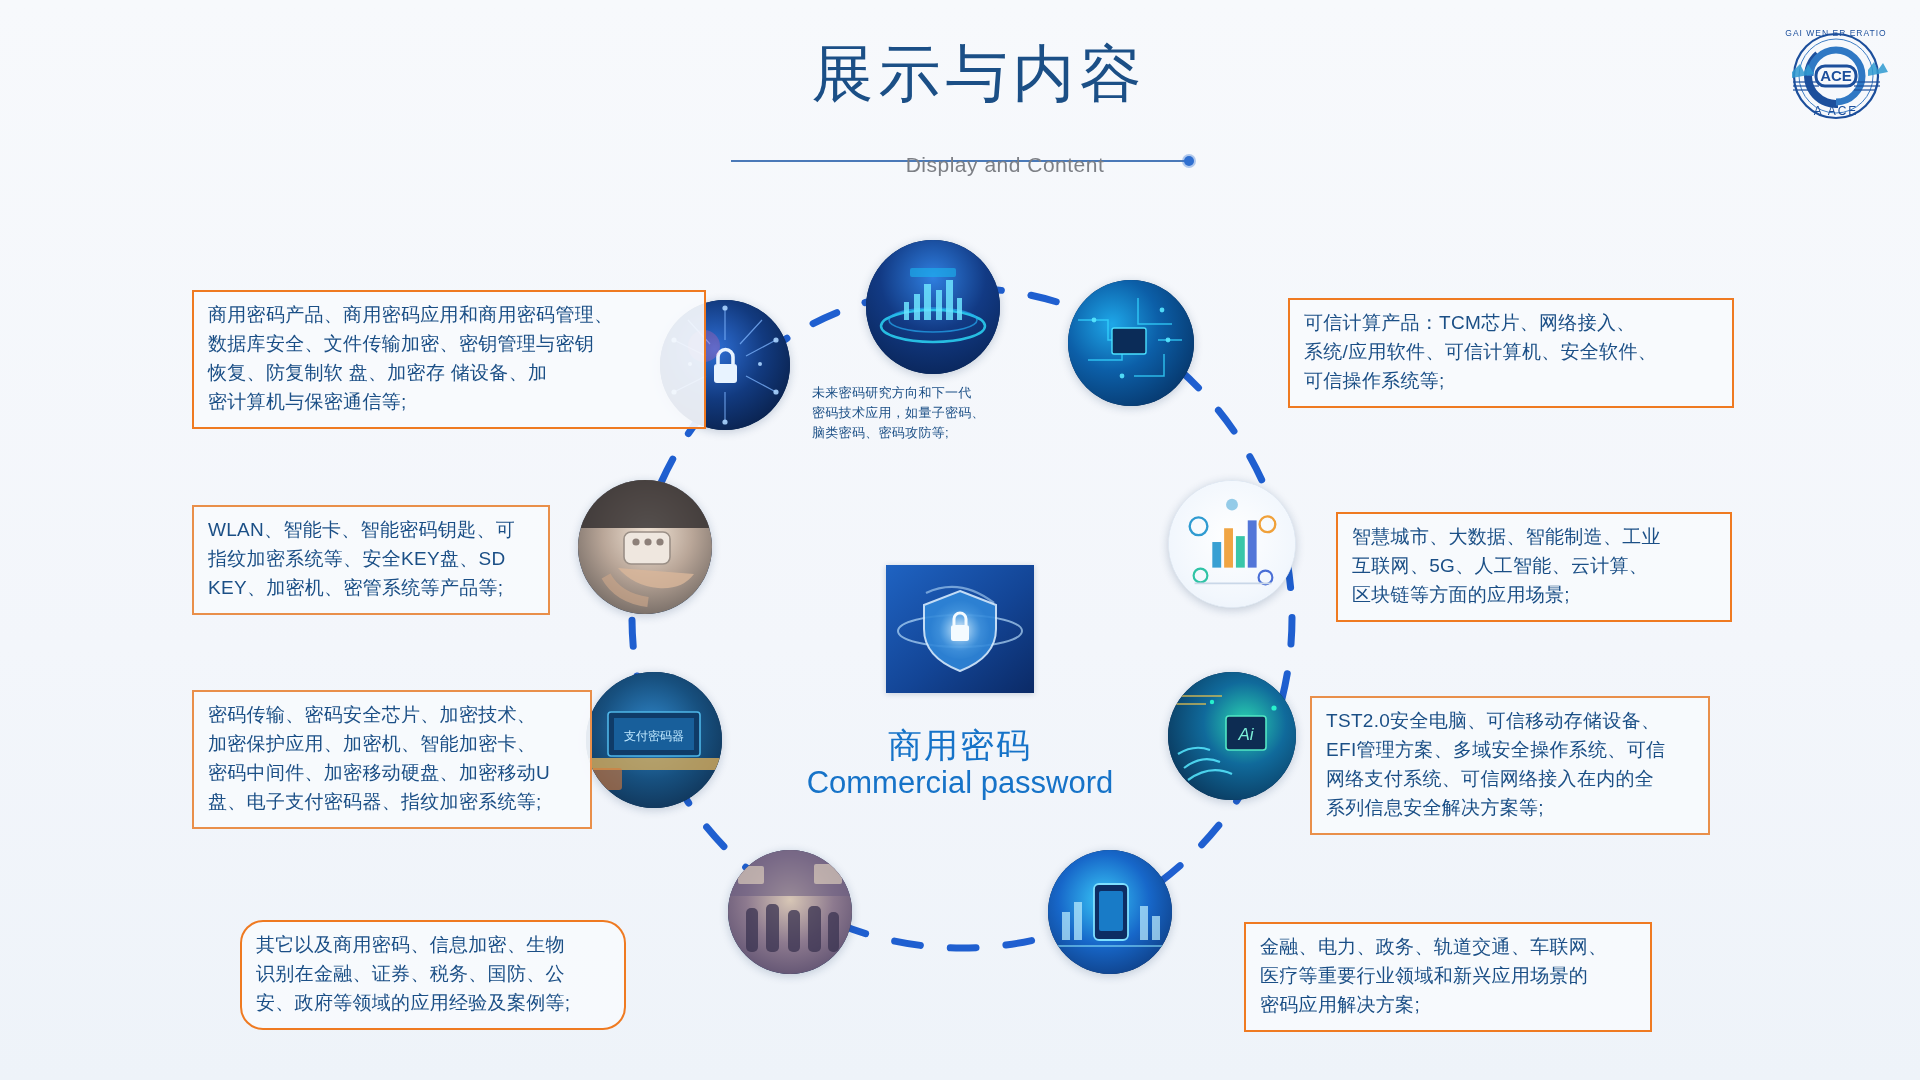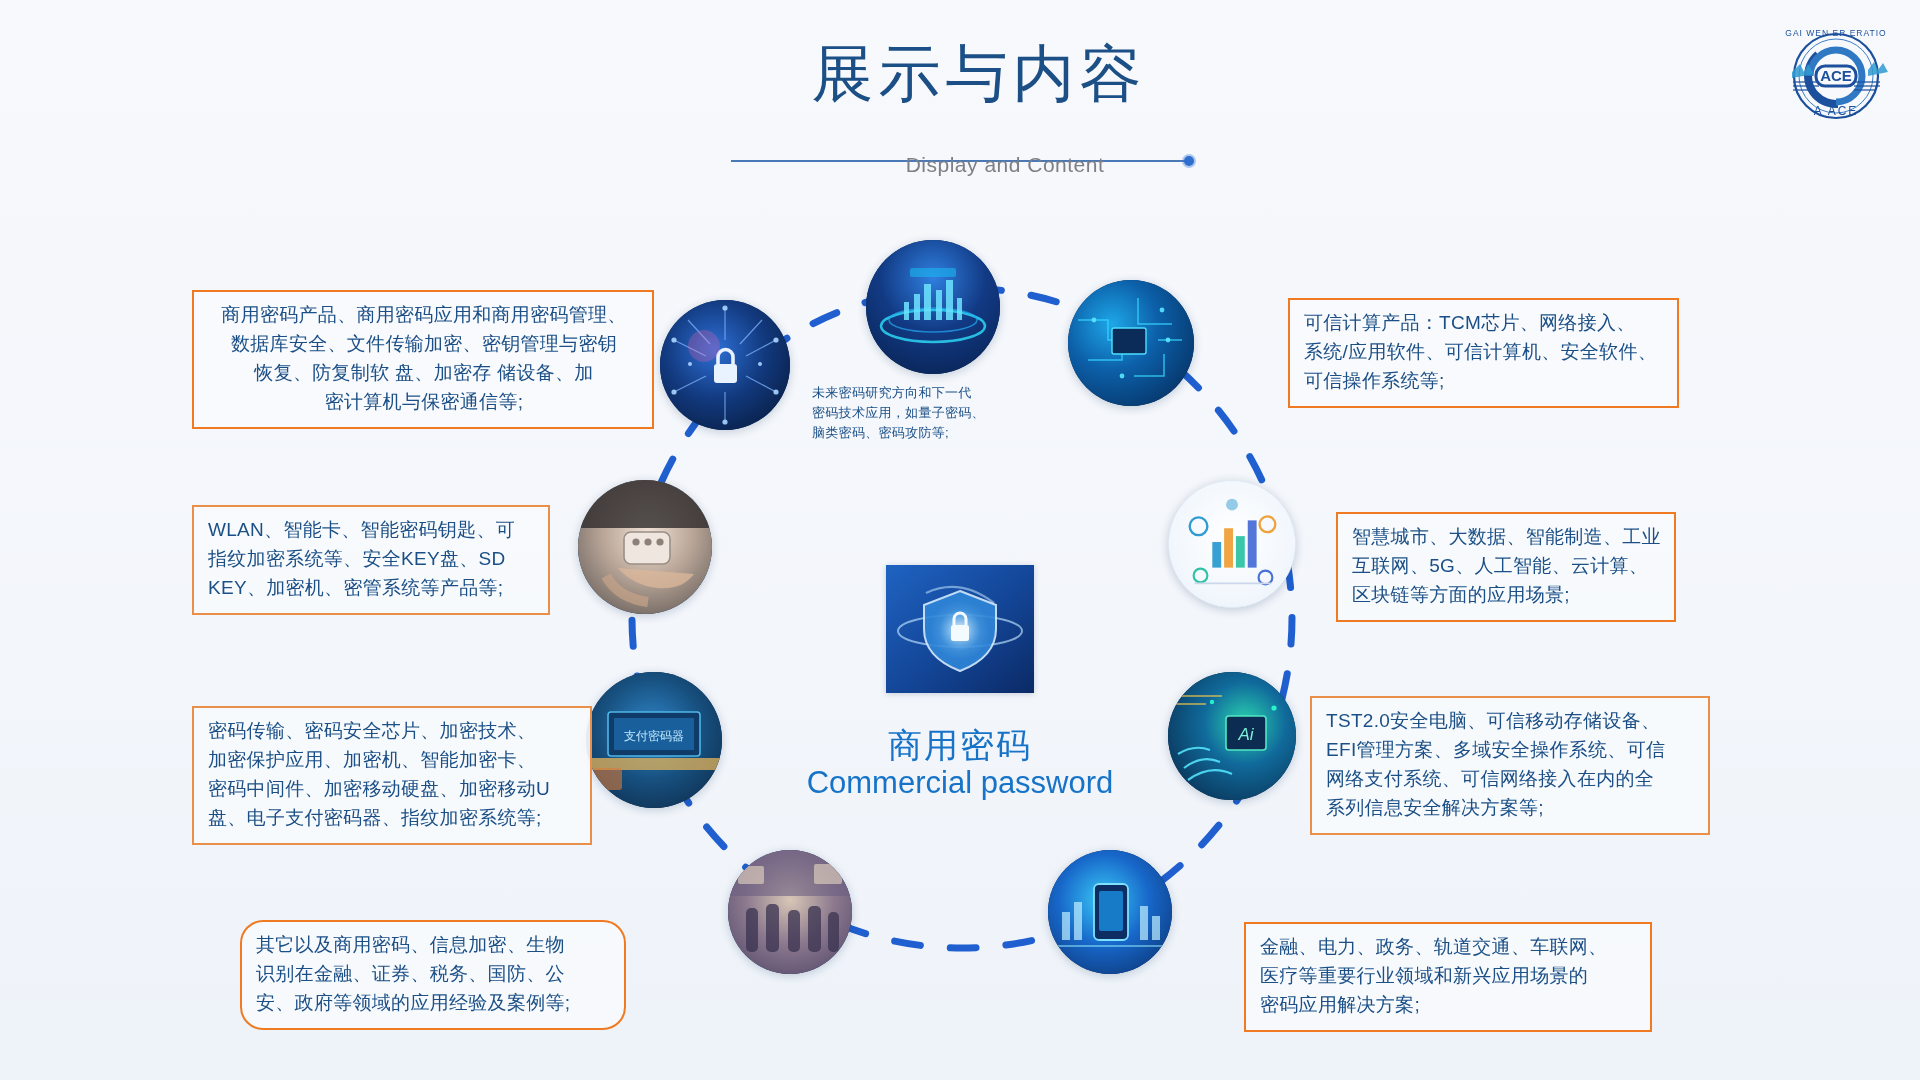--- a/index.html
+++ b/index.html
@@ -333,43 +333,43 @@
       <ellipse cx="74" cy="64" rx="30" ry="30" fill="url(#glow)"></ellipse>
       <g fill="#f4fbff">
         <rect x="65" y="60" width="18" height="16" rx="2.5"></rect>
         <path d="M68 60 v-6 a6 6 0 0 1 12 0 v6" fill="none" stroke="#f4fbff" stroke-width="3"></path>
       </g>
     </svg>
   </div>
   <div class="center-cn">商用密码</div>
   <div class="center-en">Commercial password</div>
 
-  <div class="box" style="left:192px; top:290px; width:462px;text-align:center;">商用密码产品、商用密码应用和商用密码管理、
+  <div class="box" style="left:192px; top:290px; width:514px;">商用密码产品、商用密码应用和商用密码管理、
 数据库安全、文件传输加密、密钥管理与密钥
 恢复、防复制软  盘、加密存    储设备、加
 密计算机与保密通信等;</div>
 
   <div class="box soft" style="left:192px; top:505px; width:358px;">WLAN、智能卡、智能密码钥匙、可
 指纹加密系统等、安全KEY盘、SD
  KEY、加密机、密管系统等产品等;</div>
 
-  <div class="box soft" style="left:192px; top:706px; width:400px;">密码传输、密码安全芯片、加密技术、
+  <div class="box soft" style="left:192px; top:690px; width:400px;">密码传输、密码安全芯片、加密技术、
 加密保护应用、加密机、智能加密卡、
 密码中间件、加密移动硬盘、加密移动U
 盘、电子支付密码器、指纹加密系统等;</div>
 
   <div class="box" style="left:240px; top:920px; width:386px;border-radius:23px;">其它以及商用密码、信息加密、生物
 识别在金融、证券、税务、国防、公
 安、政府等领域的应用经验及案例等;</div>
 
-  <div class="box" style="left:1288px; top:298px; width:391px;">可信计算产品：TCM芯片、网络接入、
+  <div class="box" style="left:1288px; top:298px; width:446px;">可信计算产品：TCM芯片、网络接入、
 系统/应用软件、可信计算机、安全软件、
 可信操作系统等;</div>
 
-  <div class="box" style="left:1336px; top:512px; width:340px;">智慧城市、大数据、智能制造、工业
+  <div class="box" style="left:1336px; top:512px; width:396px;">智慧城市、大数据、智能制造、工业
 互联网、5G、人工智能、云计算、
 区块链等方面的应用场景;</div>
 
   <div class="box soft" style="left:1310px; top:696px; width:400px;">TST2.0安全电脑、可信移动存储设备、
 EFI管理方案、多域安全操作系统、可信
 网络支付系统、可信网络接入在内的全
 系列信息安全解决方案等;</div>
 
   <div class="box" style="left:1244px; top:922px; width:408px;">金融、电力、政务、轨道交通、车联网、
 医疗等重要行业领域和新兴应用场景的

